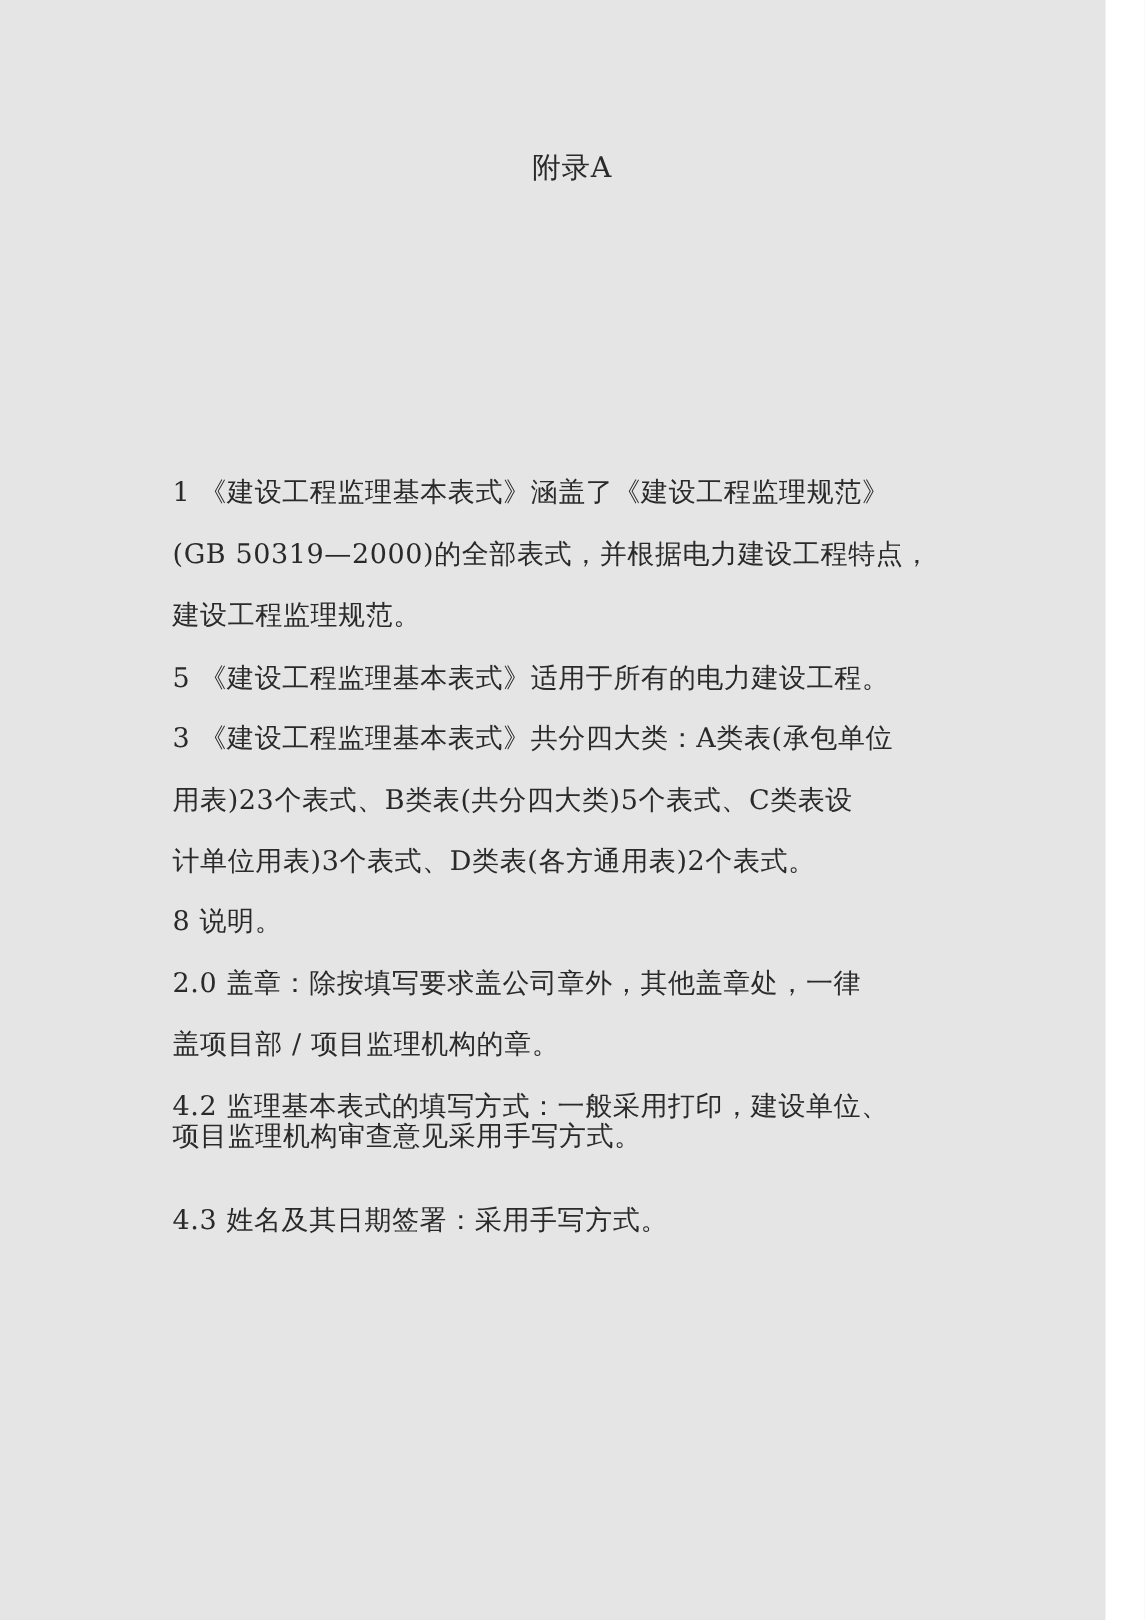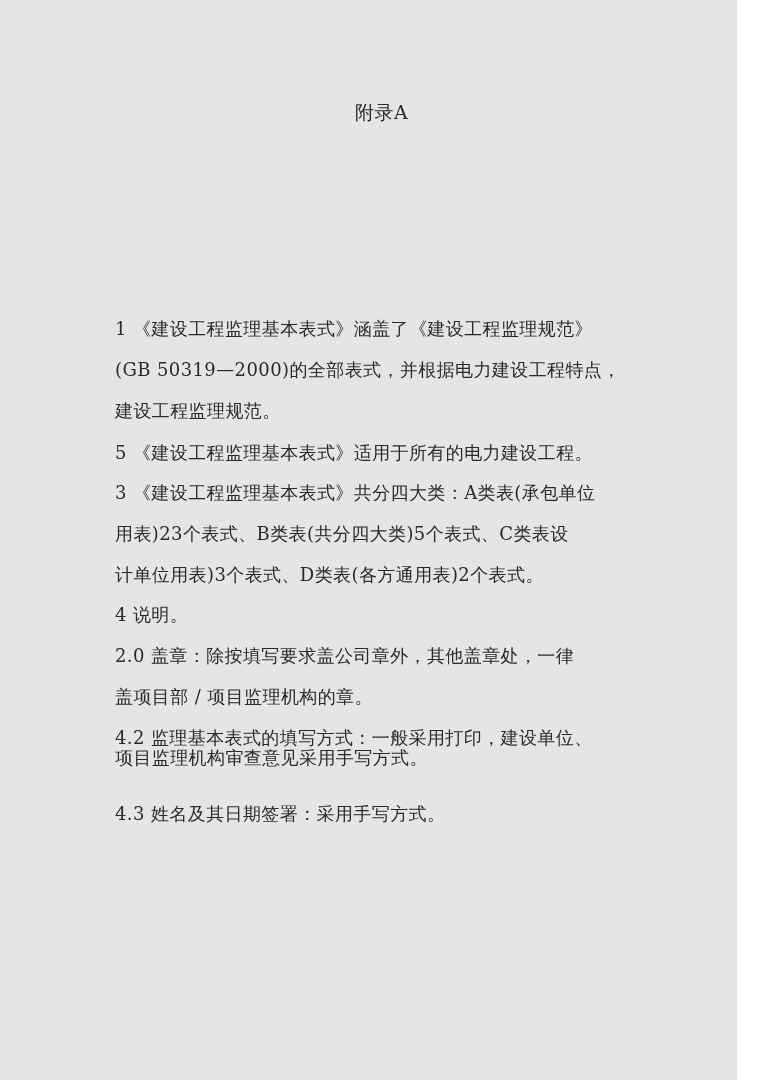--- a/index.html
+++ b/index.html
@@ -51,21 +51,21 @@
 
 
   <div>
     <div class="body-line" style="top:317px;">1 《建设工程监理基本表式》涵盖了《建设工程监理规范》</div>
     <div class="body-line" style="top:358px;">(GB 50319—2000)的全部表式，并根据电力建设工程特点，</div>
     <div class="body-line" style="top:399px;">建设工程监理规范。</div>
     <div class="body-line" style="top:441px;">5 《建设工程监理基本表式》适用于所有的电力建设工程。</div>
     <div class="body-line" style="top:481px;text-align:center;">3 《建设工程监理基本表式》共分四大类：A类表(承包单位</div>
     <div class="body-line" style="top:522px;">用表)23个表式、B类表(共分四大类)5个表式、C类表设</div>
     <div class="body-line" style="top:563px;">计单位用表)3个表式、D类表(各方通用表)2个表式。</div>
-    <div class="body-line" style="top:603px;">4 说明。</div>
+    <div class="body-line" style="top:603px;">8 说明。</div>
     <div class="body-line" style="top:644px;">2.0  盖章：除按填写要求盖公司章外，其他盖章处，一律</div>
     <div class="body-line" style="top:685px;text-align:center;">盖项目部 / 项目监理机构的章。</div>
     <div class="body-line" style="top:726px;">4.2 监理基本表式的填写方式：一般采用打印，建设单位、</div>
     <div class="body-line" style="top:746px;text-align:center;">项目监理机构审查意见采用手写方式。</div>
     <div class="body-line" style="top:802px;text-align:right;">4.3 姓名及其日期签署：采用手写方式。</div>
   </div>
 
 </div>
 
 </body></html>

